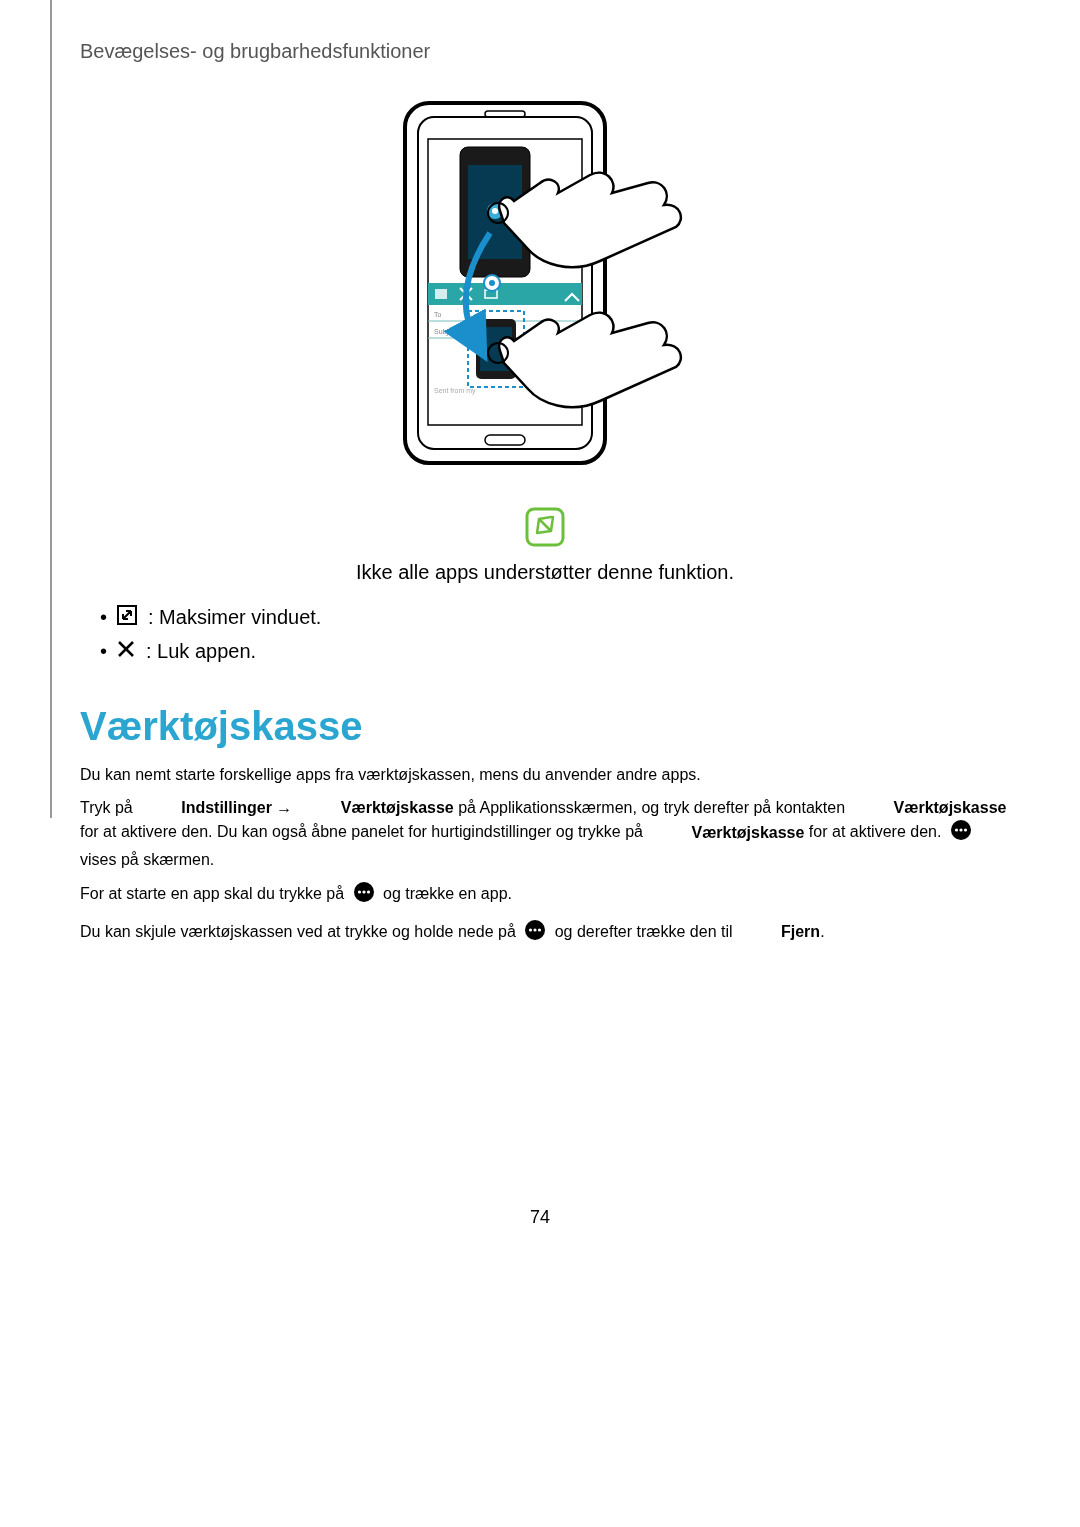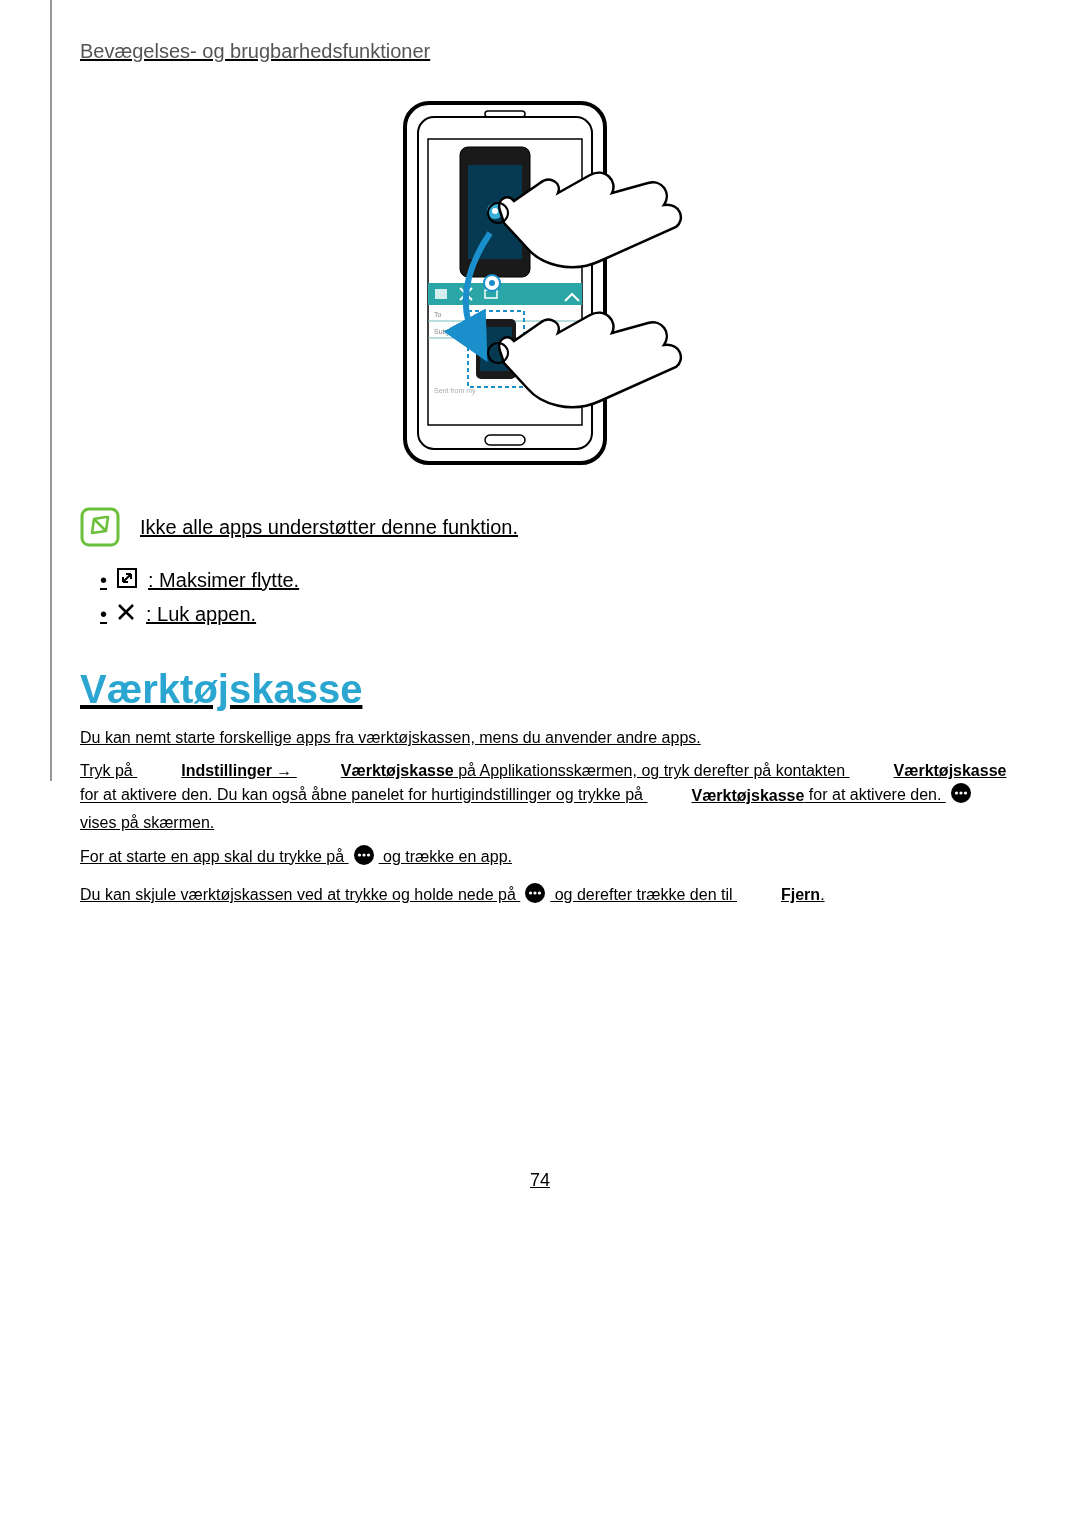--- a/index.html
+++ b/index.html
@@ -7,21 +7,20 @@
       padding: 0;
       font-family: Arial, Helvetica, sans-serif;
       background: #fff;
       width: 1080px;
       color: #000;
     }
     .page {
       position: relative;
       padding: 40px 70px 40px 70px;
       box-sizing: border-box;
-      text-decoration: underline;
     }
     .left-rule {
       position: absolute;
       left: 50px;
       top: 0;
       bottom: 450px;
       width: 2px;
       background: #999;
     }
     .section-header {
@@ -33,23 +32,24 @@
     .illustration-wrap {
       text-align: center;
       margin: 20px 0 30px 0;
     }
     .illustration {
       display: inline-block;
     }
     .note-row {
       display: flex;
       align-items: center;
-      gap: 20px;
+      gap: 14px;
       margin: 25px 0 20px 0;
       padding-left: 10px;
+      flex-direction: column;
     }
     .note-icon {
       width: 40px;
       height: 40px;
       flex-shrink: 0;
     }
     .note-text {
       font-size: 20px;
       color: #000;
     }
@@ -183,21 +183,21 @@
 
   <ul class="icon-list">
     <li>
       <span class="bullet-dot">•</span>
       <span class="inline-icon">
         <svg width="22" height="22" viewBox="0 0 22 22">
           <rect x="2" y="2" width="18" height="18" fill="none" stroke="#000" stroke-width="2"></rect>
           <path d="M 7 15 L 15 7 M 15 7 L 15 12 M 15 7 L 10 7 M 7 15 L 7 10 M 7 15 L 12 15" fill="none" stroke="#000" stroke-width="2"></path>
         </svg>
       </span>
-      <span>: Maksimer flytte.</span>
+      <span>: Maksimer vinduet.</span>
     </li>
     <li>
       <span class="bullet-dot">•</span>
       <span class="inline-icon">
         <svg width="20" height="20" viewBox="0 0 20 20">
           <line x1="3" y1="3" x2="17" y2="17" stroke="#000" stroke-width="2.5"></line>
           <line x1="17" y1="3" x2="3" y2="17" stroke="#000" stroke-width="2.5"></line>
         </svg>
       </span>
       <span>: Luk appen.</span>

